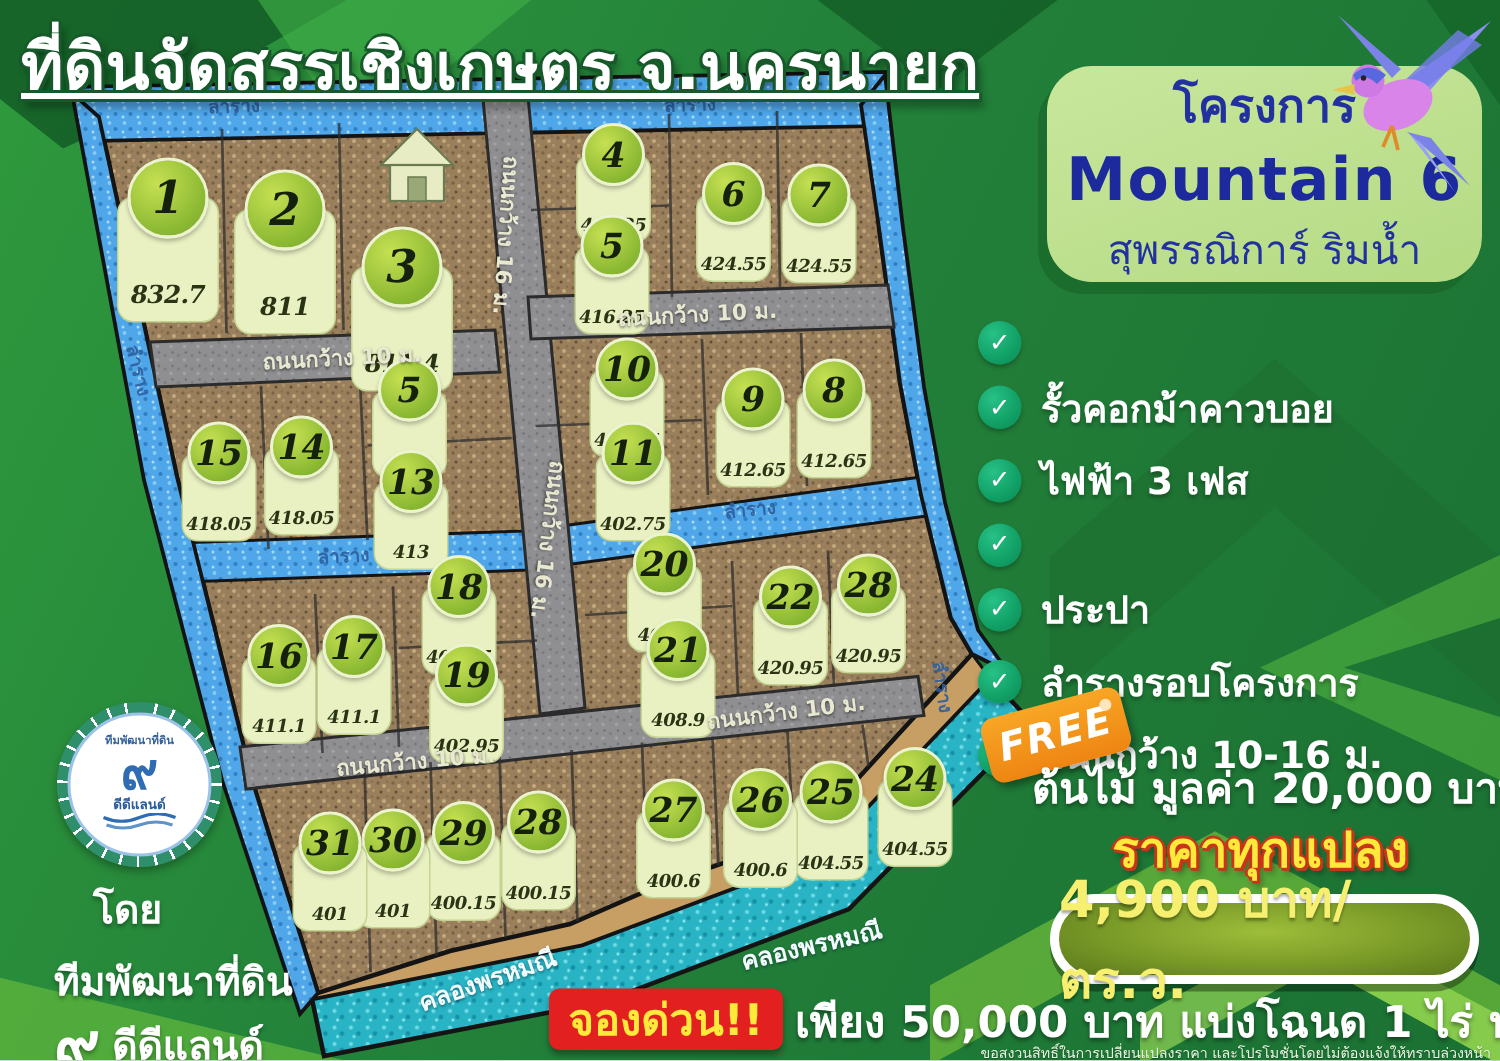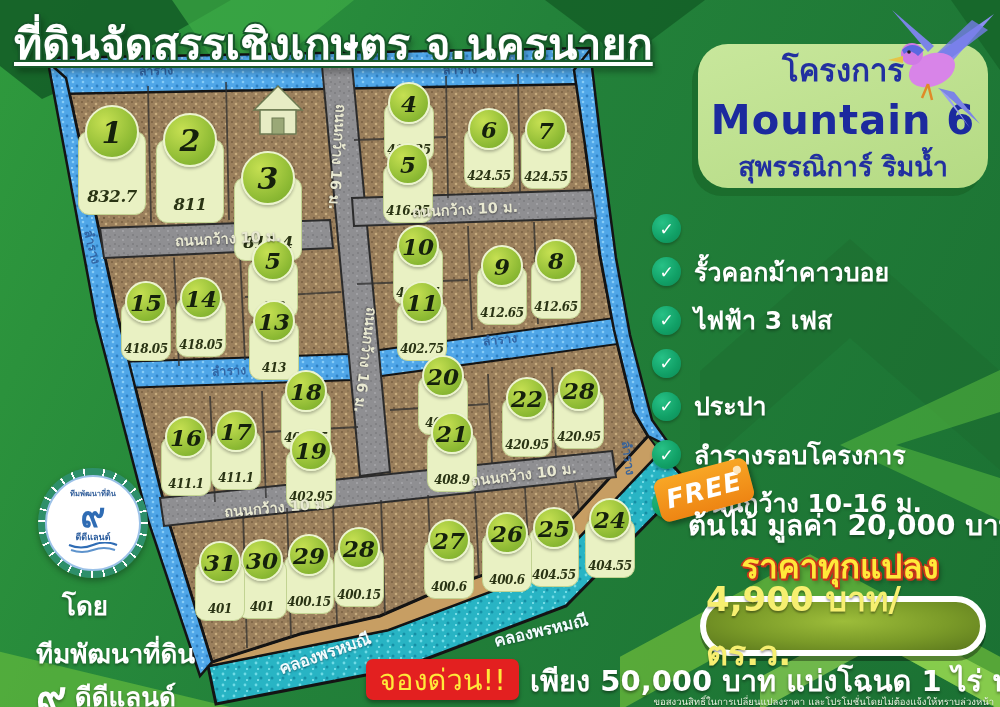--- a/index.html
+++ b/index.html
@@ -31,21 +31,21 @@
     color:#fff;letter-spacing:0px;
     text-shadow:2px 0 0 #17592a,-2px 0 0 #17592a,0 2px 0 #17592a,0 -2px 0 #17592a,
       2px 2px 0 #17592a,-2px 2px 0 #17592a,3px 5px 6px rgba(0,0,0,.45);text-decoration:underline;}
   
   .card{position:absolute;left:698px;top:44px;width:290px;height:144px;border-radius:30px;
     background:linear-gradient(160deg,#c8e79c,#b4da83);
     box-shadow:-6px 8px 0 rgba(22,94,34,.5);
     display:flex;flex-direction:column;align-items:center;justify-content:center;gap:2px;}
   .card .l1{font-size:31px;font-weight:700;color:#2230a0;}
   .card .l2{font-size:40px;font-weight:800;color:#1c2a9e;letter-spacing:1px;}
-  .card .l3{font-size:27px;font-weight:700;color:#2230a0;}
+  .card .l3{font-size:27px;font-weight:400;color:#2230a0;}
   
   .bird{position:absolute;left:876px;top:0px;width:124px;height:130px;}
   
   .features{position:absolute;left:652px;top:214px;width:345px;list-style:none;margin:0;padding:0;
     display:flex;flex-direction:column;gap:8.5px;}
   .features li{display:flex;align-items:center;gap:13px;}
   .chk{width:29px;height:29px;border-radius:50%;flex:0 0 29px;
     background:radial-gradient(circle at 35% 30%,#27c186,#11a066 60%,#0d8a57);
     color:#fff;font-size:17px;font-weight:700;display:flex;align-items:center;justify-content:center;
     box-shadow:0 2px 3px rgba(0,0,0,.25);}
@@ -64,21 +64,21 @@
     text-shadow:2px 0 0 #c8351b,-2px 0 0 #c8351b,0 2px 0 #c8351b,0 -2px 0 #c8351b,2px 2px 0 #c8351b,3px 4px 5px rgba(0,0,0,.4);}
   .price-pill{position:absolute;left:700px;top:596px;width:286px;height:60px;border-radius:40px;
     border:6px solid #fff;box-sizing:border-box;
     background:radial-gradient(ellipse at 50% 40%,#9dbd3a 0%,#7a9a28 55%,#5a771c 100%);
     box-shadow:0 5px 0 rgba(0,0,0,.35);display:flex;align-items:center;justify-content:center;}
   .price-pill span{color:#f6ef70;font-size:34px;font-weight:800;text-shadow:0 2px 2px rgba(0,0,0,.35);}
   
   .booking-badge{position:absolute;left:366px;top:659px;height:41px;padding:0 13px;border-radius:7px;
     background:#e32020;display:flex;align-items:center;justify-content:center;
     box-shadow:0 3px 4px rgba(0,0,0,.35);}
-  .booking-badge span{color:#ffe93a;font-size:29px;font-weight:400;}
+  .booking-badge span{color:#ffe93a;font-size:29px;font-weight:700;}
   .booking-text{position:absolute;left:530px;top:658px;width:465px;color:#fff;font-size:29px;font-weight:700;
     text-shadow:0 2px 3px rgba(0,0,0,.4);white-space:nowrap;}
   .disclaimer{position:absolute;right:6px;top:694px;color:#eaf6e2;font-size:9.5px;
     text-shadow:0 1px 1px rgba(0,0,0,.4);}
   
   .logo{position:absolute;left:38px;top:468px;width:110px;height:110px;border-radius:50%;
     background:repeating-conic-gradient(#2e8f6a 0 11deg,#ffffff 11deg 13deg);
     display:flex;align-items:center;justify-content:center;box-shadow:0 3px 6px rgba(0,0,0,.3);}
   .logo-inner{width:92px;height:92px;border-radius:50%;background:#fff;border:2px solid #9cc2e8;
     display:flex;flex-direction:column;align-items:center;justify-content:center;line-height:1;}

